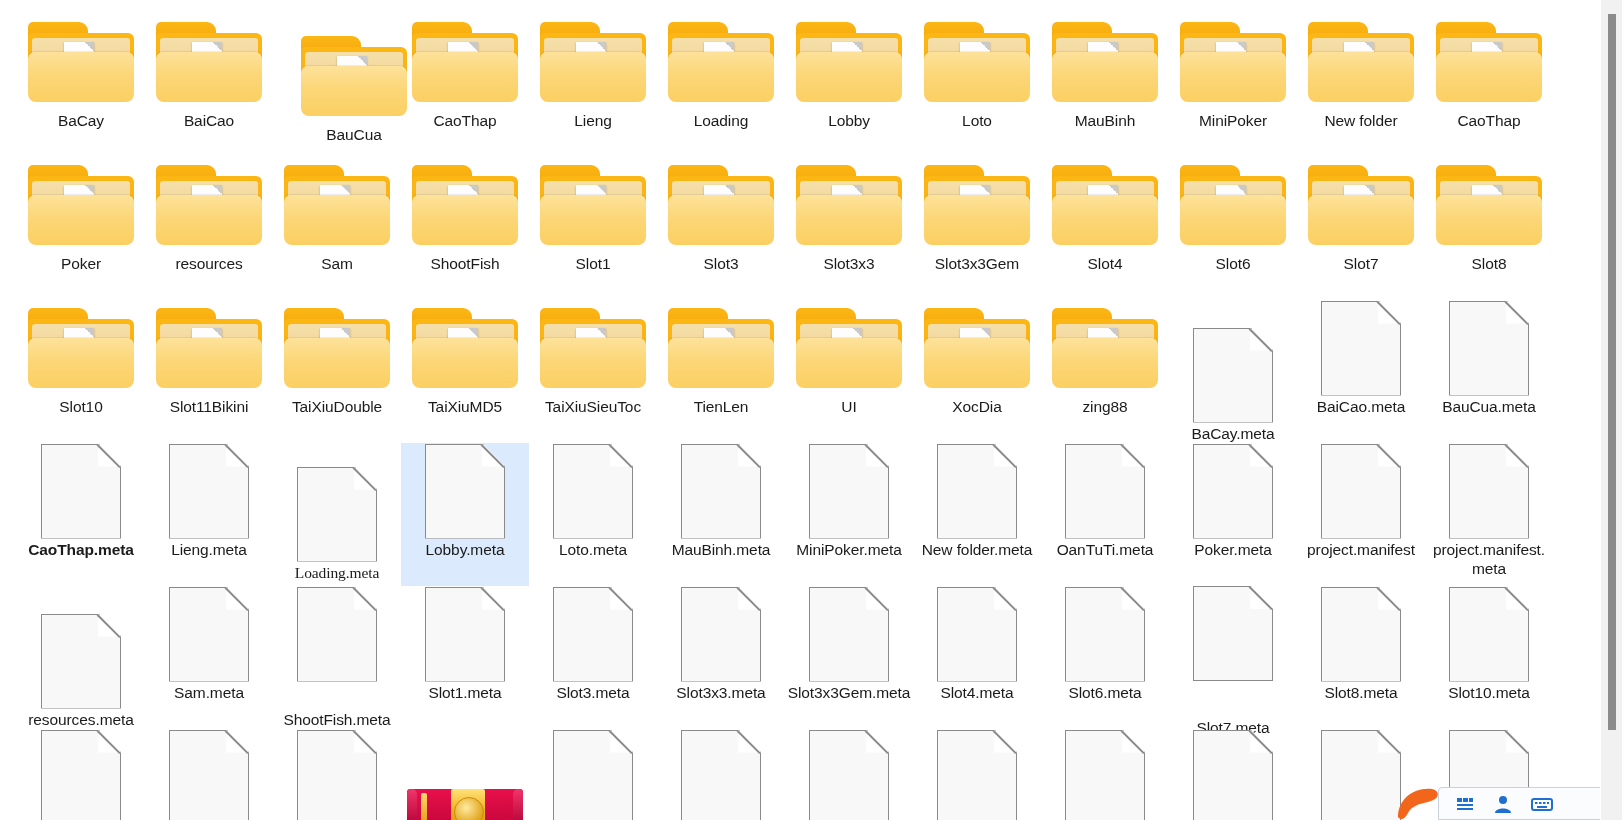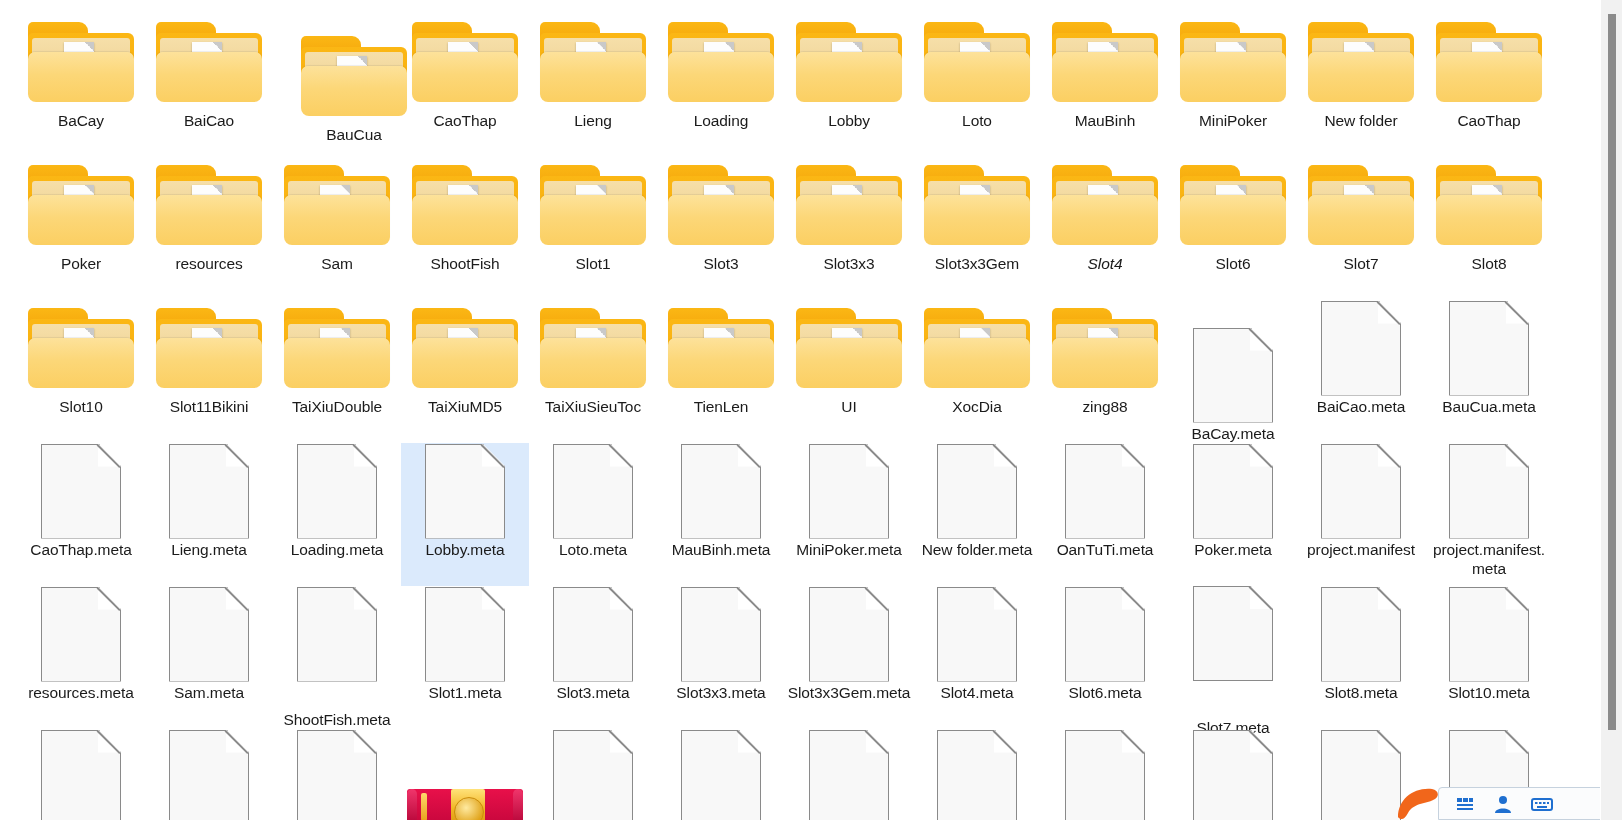--- a/index.html
+++ b/index.html
@@ -513,21 +513,21 @@
             <div class="tab"></div>
             <div class="back"></div>
             <div class="inner"></div>
             <div class="sheet"></div>
             <div class="sheetfold"></div>
             <div class="front"></div>
           </div>
         </div>
         <div class="label">Slot3x3Gem</div>
       </div>
-      <div class="cell" style="left: 1041px; top: 157px; font-style: italic;">
+      <div class="cell" style="left: 1041px; top: 157px;">
         <div class="iconwrap">
           <div class="folder">
             <div class="tab"></div>
             <div class="back"></div>
             <div class="inner"></div>
             <div class="sheet"></div>
             <div class="sheetfold"></div>
             <div class="front"></div>
           </div>
         </div>
@@ -709,39 +709,39 @@
       </div>
       <div class="cell" style="left: 1425px; top: 300px;">
         <div class="iconwrap">
           <div class="fileicon">
             <div class="page"></div>
             <div class="corner"></div>
           </div>
         </div>
         <div class="label">BauCua.meta</div>
       </div>
-      <div class="cell" style="left: 17px; top: 443px;">
+      <div class="cell" style="left: 17px; top: 443px; font-weight: bold;">
         <div class="iconwrap">
           <div class="fileicon">
             <div class="page"></div>
             <div class="corner"></div>
           </div>
         </div>
         <div class="label">CaoThap.meta</div>
       </div>
       <div class="cell" style="left: 145px; top: 443px;">
         <div class="iconwrap">
           <div class="fileicon">
             <div class="page"></div>
             <div class="corner"></div>
           </div>
         </div>
         <div class="label">Lieng.meta</div>
       </div>
-      <div class="cell" style="left: 273px; top: 443px;">
+      <div class="cell" style="left: 273px; top: 466px; font-family: Liberation Serif, serif;">
         <div class="iconwrap">
           <div class="fileicon">
             <div class="page"></div>
             <div class="corner"></div>
           </div>
         </div>
         <div class="label">Loading.meta</div>
       </div>
       <div class="cell selected" style="left: 401px; top: 443px;">
         <div class="iconwrap">
@@ -817,21 +817,21 @@
       </div>
       <div class="cell" style="left: 1425px; top: 443px;">
         <div class="iconwrap">
           <div class="fileicon">
             <div class="page"></div>
             <div class="corner"></div>
           </div>
         </div>
         <div class="label">project.manifest.meta</div>
       </div>
-      <div class="cell" style="left: 17px; top: 586px;">
+      <div class="cell" style="left: 17px; top: 586px; justify-content: flex-end;">
         <div class="iconwrap">
           <div class="fileicon">
             <div class="page"></div>
             <div class="corner"></div>
           </div>
         </div>
         <div class="label">resources.meta</div>
       </div>
       <div class="cell" style="left: 145px; top: 586px;">
         <div class="iconwrap">

